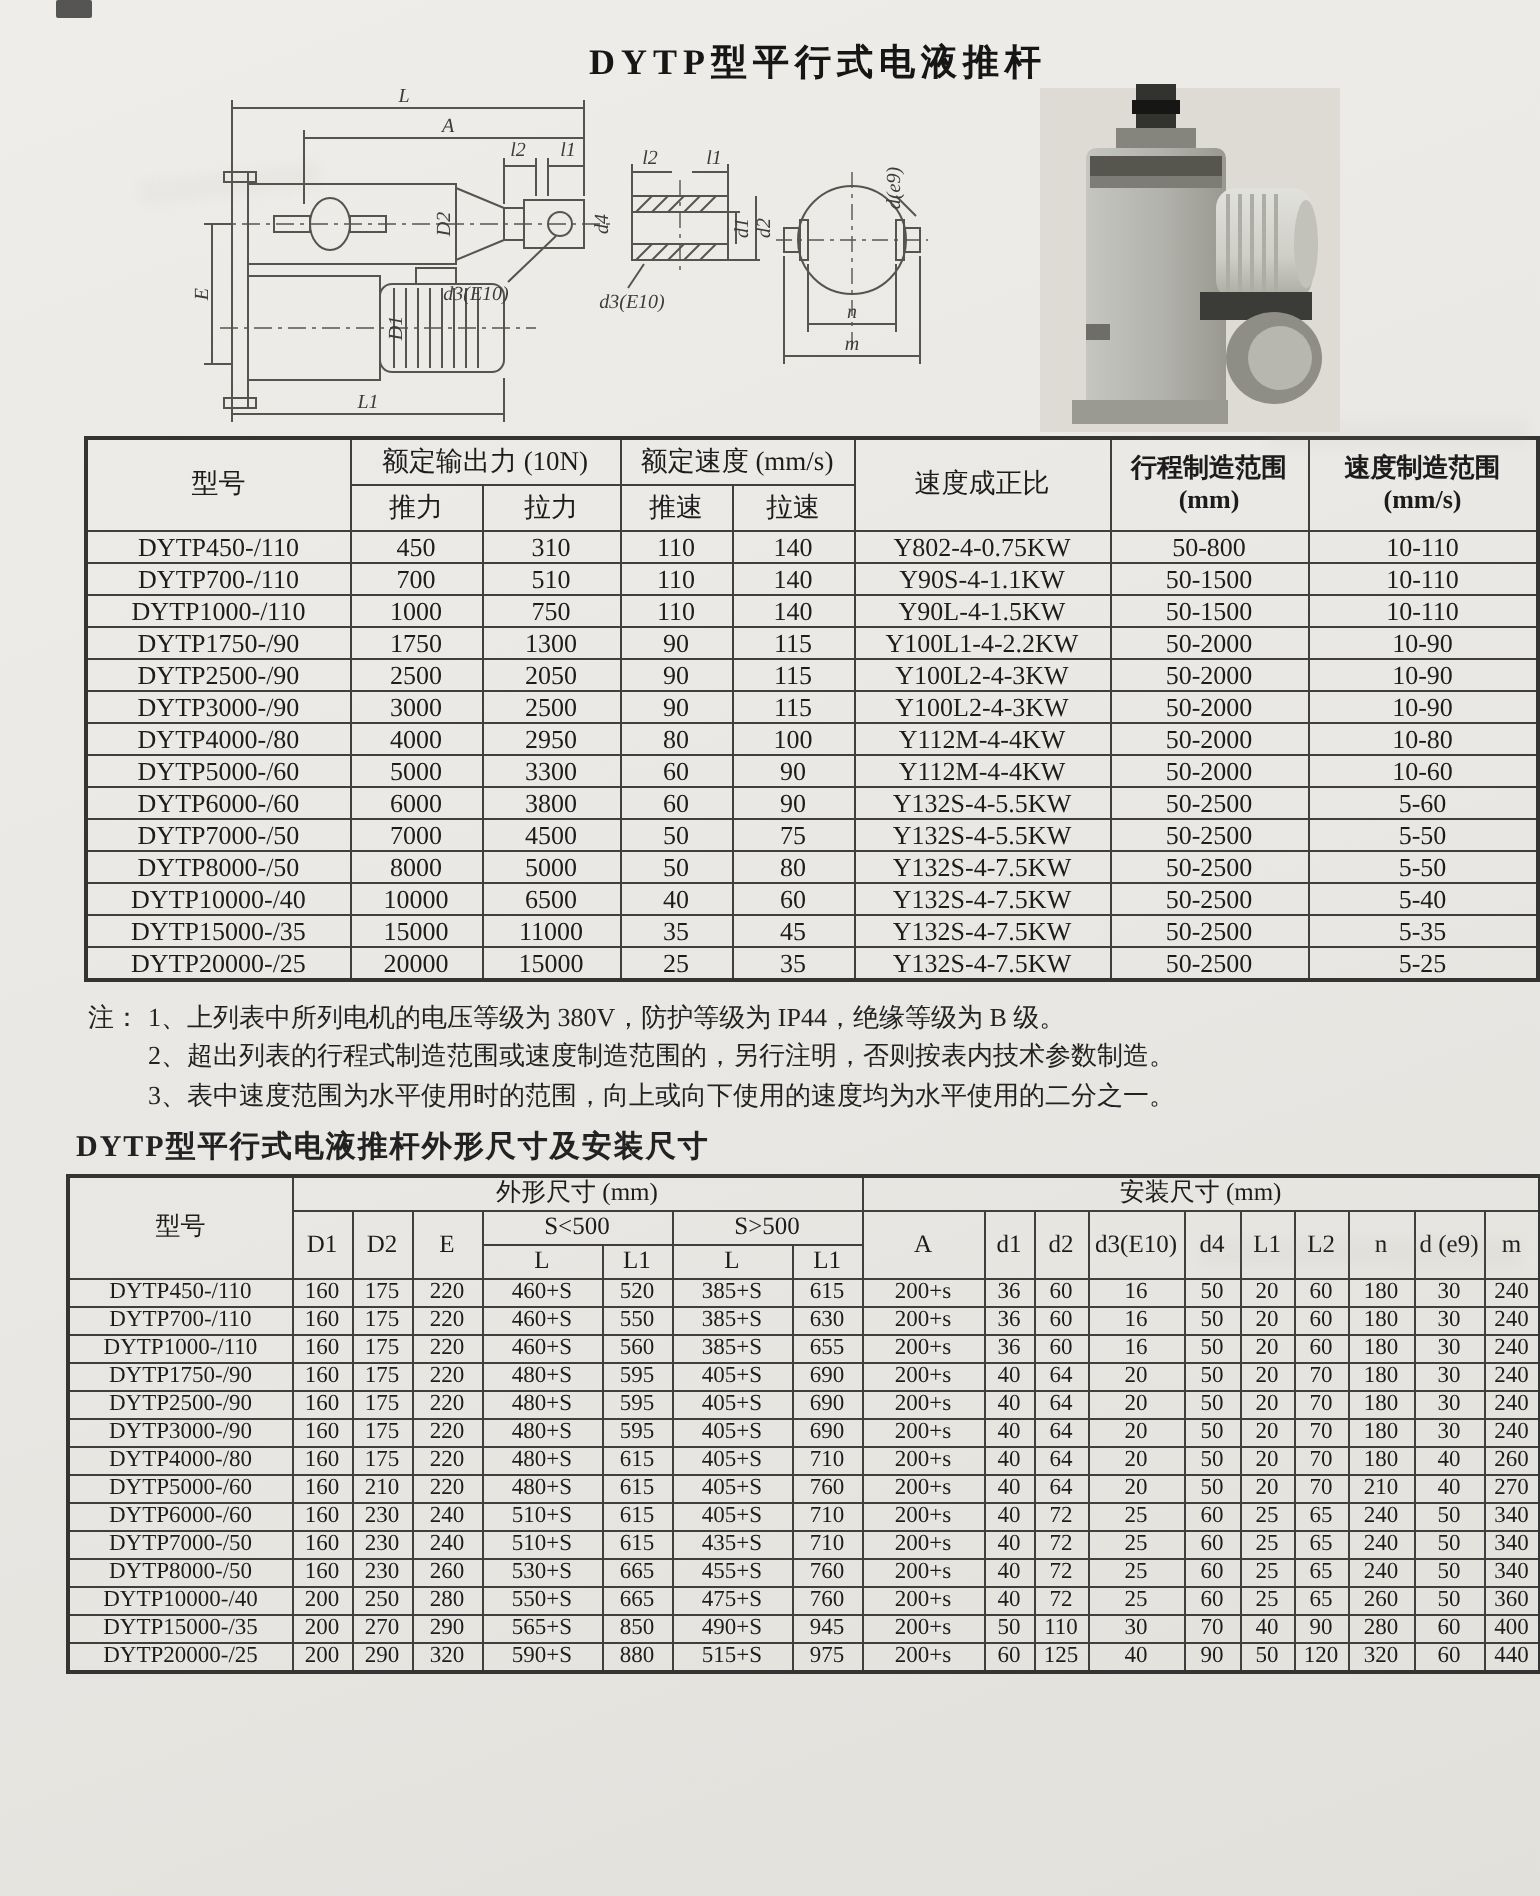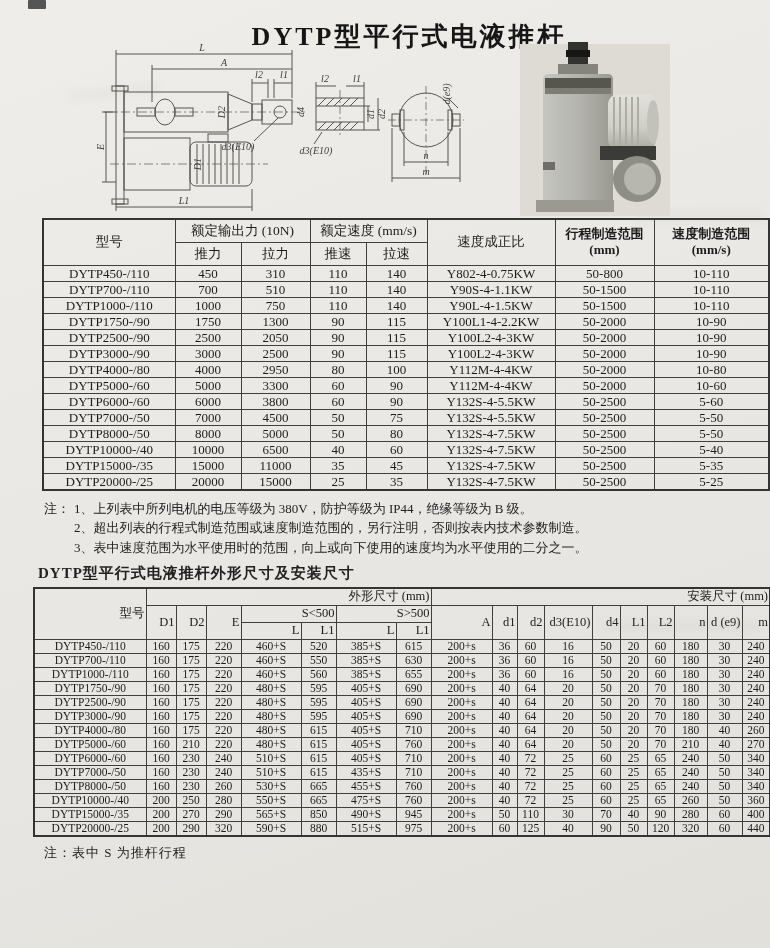--- a/index.html
+++ b/index.html
@@ -16,21 +16,21 @@
     overflow:hidden;
   }
   .scan-artifact { position:absolute; left:28px; top:0; width:18px; height:9px;
     background:#3a3a38; opacity:.85; border-radius:1px; }
   .bleed { position:absolute; background:#9a9a94; opacity:.06; filter:blur(3px); }
   .bleed.b1 { right:6px; top:210px; width:130px; height:14px; }
   .bleed.b2 { right:10px; top:620px; width:160px; height:13px; }
   .bleed.b3 { left:70px; top:86px; width:90px; height:12px; transform:rotate(-6deg); }
 
   .title {
-    text-align:center; font-size:26px; font-weight:bold;
+    text-align:center; font-size:18px; font-weight:bold;
     letter-spacing:3px; padding-top:19px; height:41px; color:#161616;padding-left:48px;
   }
   .figures { position:relative; width:770px; height:176px; margin-top:1px; }
 
   .section-heading {
     font-size:15px; font-weight:bold; color:#222; letter-spacing:1px;
   }
   .sh1 { margin:4px 0 3px 44px; }
   .sh2 { margin:7px 16px 4px 38px; }
 
@@ -39,21 +39,21 @@
     border:1px solid #3f3f3d; text-align:center; vertical-align:middle;
     font-weight:normal; color:#1c1c1c; overflow:hidden; white-space:nowrap;
   }
   .t1 { margin-left:42px; width:727px; border:2px solid #343432; }
   .t1 th { font-size:13.5px; height:23px; }
   .t1 td { font-size:13px; height:16px; line-height:15px; padding:0 2px; }
   .t1 .two-line { line-height:1.25; }
   .t1 .two-line div { font-size:13px;font-weight:bold; }
 
   .t2 { margin-left:33px; width:736px; border:2px solid #343432; }
-  .t2 th { font-size:12.5px; height:17px; line-height:15px; padding:0 1px;text-align:right; }
+  .t2 th { font-size:12.5px; height:17px; line-height:15px; padding:0 1px; }
   .t2 td { font-size:11.5px; height:14px; line-height:13px; padding:0 1px; }
 
   .notes { position:relative; margin:8px 0 0 44px; width:700px;
     font-size:13px; line-height:1.5; color:#222; }
   .notes-label { position:absolute; left:0; top:0; }
   .notes-list { padding-left:30px; }
   .note-item { padding-left:2.1em; text-indent:-2.1em; }
 
   .footnote { margin:7px 0 0 44px; font-size:13px; color:#222; letter-spacing:1px; }
 
@@ -751,15 +751,14 @@
           <td>90</td>
           <td>50</td>
           <td>120</td>
           <td>320</td>
           <td>60</td>
           <td>440</td>
         </tr>
       </tbody>
   </table>
 
-  <div class="footnote">注：表中 S 为推杆行程</div>
 
 </div>
 
 </body></html>

